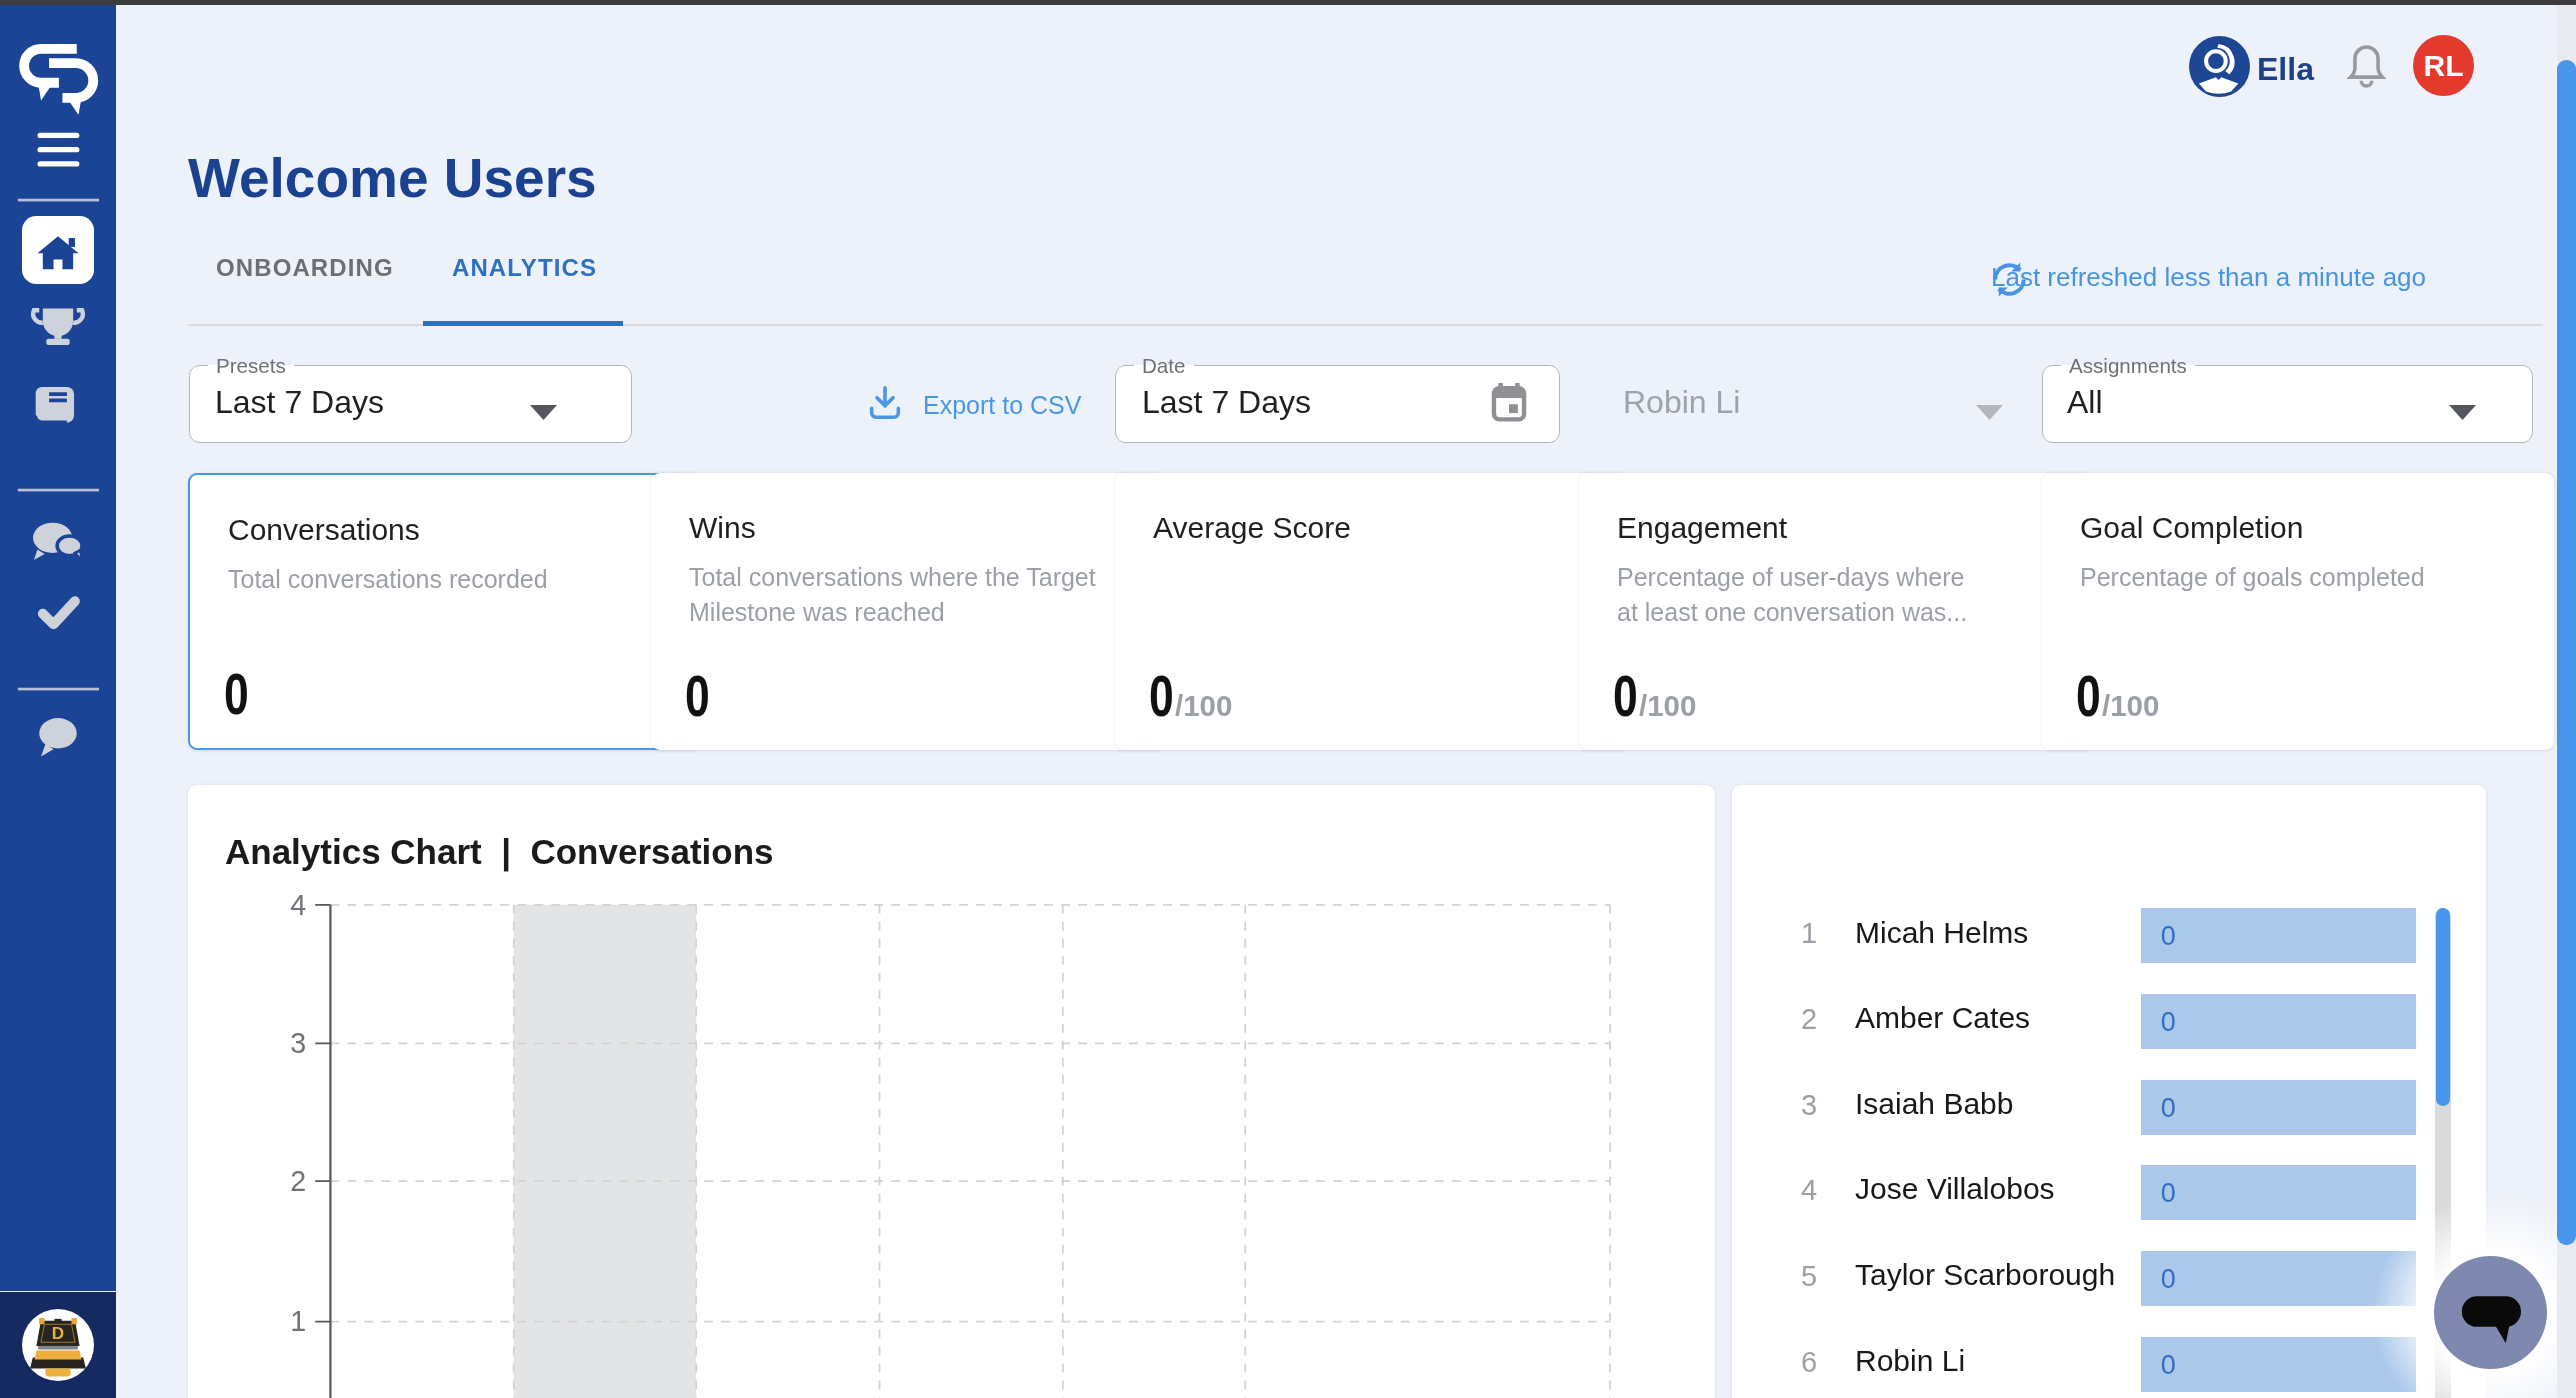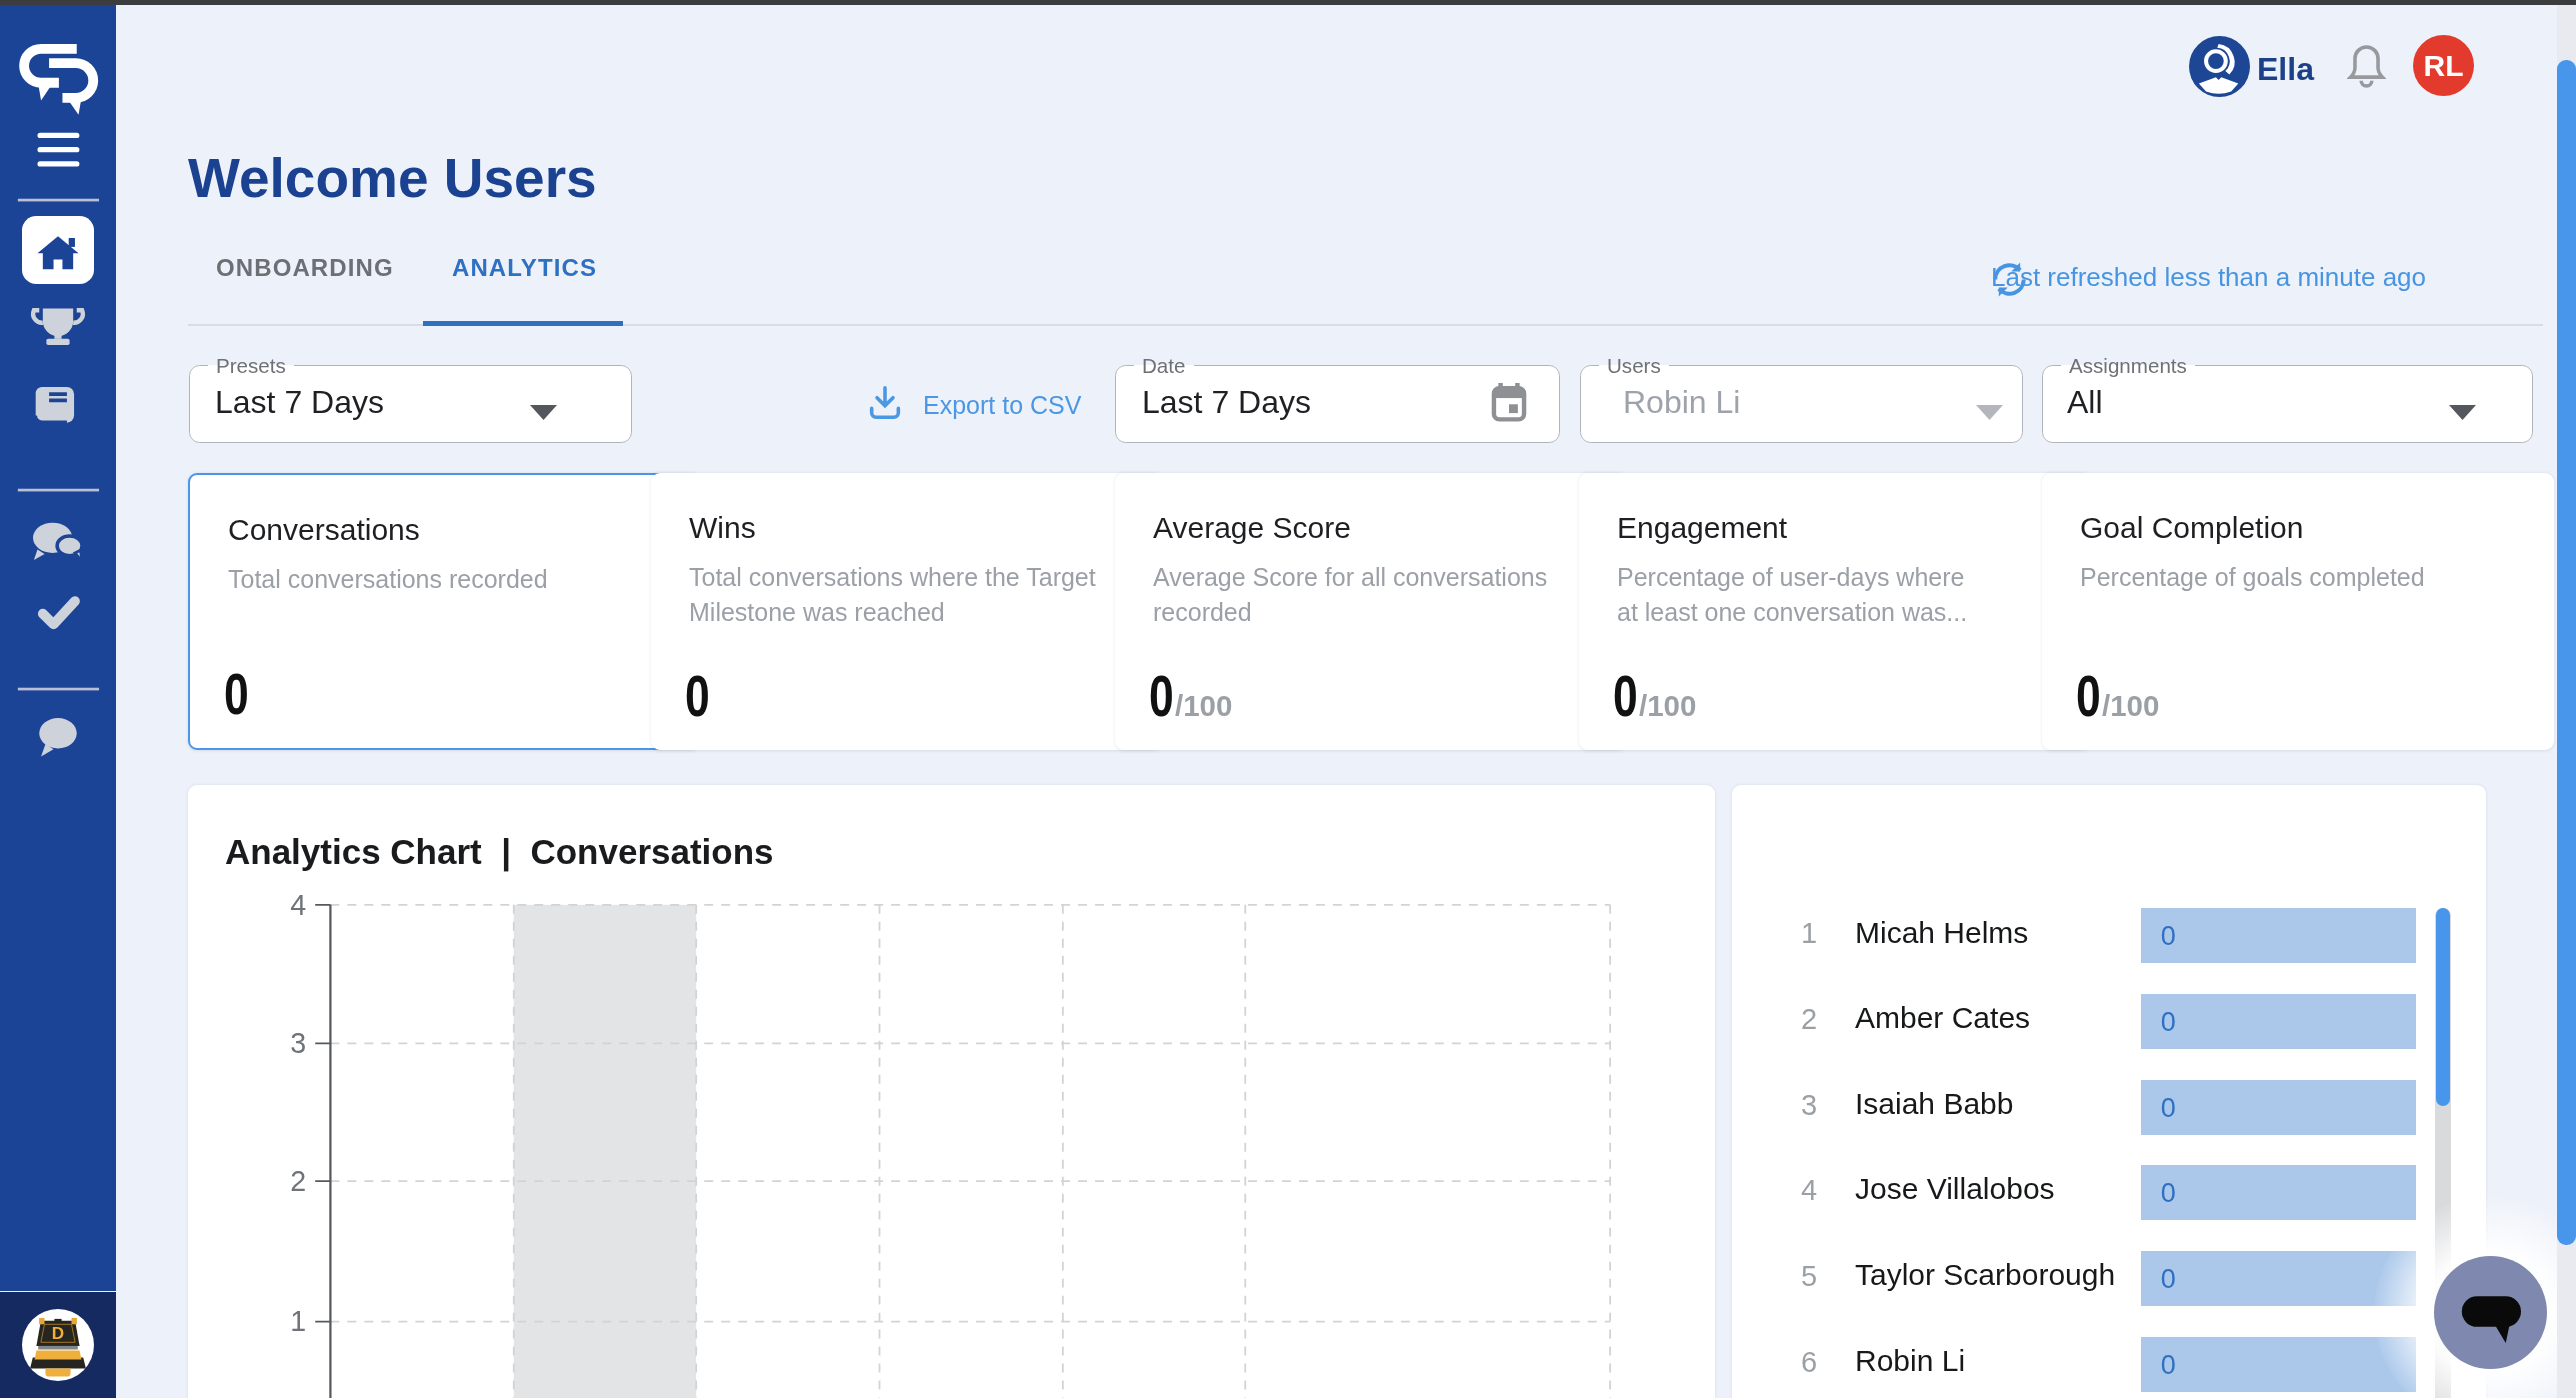--- a/index.html
+++ b/index.html
@@ -195,23 +195,20 @@
   </fieldset>
   <div class="val" style="left:1142px;">Last 7 Days</div>
   <svg class="abs" style="left:1491px;top:383px" width="36" height="39" viewBox="0 0 40 44">
     <rect x="3" y="6" width="34" height="35" rx="6" fill="none" stroke="#8e9094" stroke-width="5"></rect>
     <rect x="3" y="6" width="34" height="11" fill="#8e9094"></rect>
     <rect x="8" y="0" width="5" height="8" fill="#8e9094"></rect>
     <rect x="27" y="0" width="5" height="8" fill="#8e9094"></rect>
     <rect x="20" y="24" width="10" height="10" fill="#8e9094"></rect>
   </svg>
 
-  <fieldset style="left:1580px;top:354px;width:443px;height:89px;">
-    <legend>Users</legend>
-  </fieldset>
   <div class="val dis" style="left:1623px;">Robin Li</div>
   <div class="caret dis" style="left:1976px;"></div>
 
   <fieldset style="left:2042px;top:354px;width:491px;height:89px;">
     <legend>Assignments</legend>
   </fieldset>
   <div class="val" style="left:2067px;">All</div>
   <div class="caret" style="left:2449px;"></div>
 
   <div class="card sel" style="left:188px;">
@@ -219,21 +216,20 @@
     <div class="s">Total conversations recorded</div>
     <div class="v"><span class="z">0</span></div>
   </div>
   <div class="card" style="left:651px;">
     <div class="t">Wins</div>
     <div class="s">Total conversations where the Target Milestone was reached</div>
     <div class="v"><span class="z">0</span></div>
   </div>
   <div class="card" style="left:1115px;">
     <div class="t">Average Score</div>
-    <div class="s">Average Score for all conversations recorded</div>
     <div class="v"><span class="z">0</span><small>/100</small></div>
   </div>
   <div class="card" style="left:1579px;">
     <div class="t">Engagement</div>
     <div class="s">Percentage of user-days where<br>at least one conversation was...</div>
     <div class="v"><span class="z">0</span><small>/100</small></div>
   </div>
   <div class="card" style="left:2042px;">
     <div class="t">Goal Completion</div>
     <div class="s">Percentage of goals completed</div>

